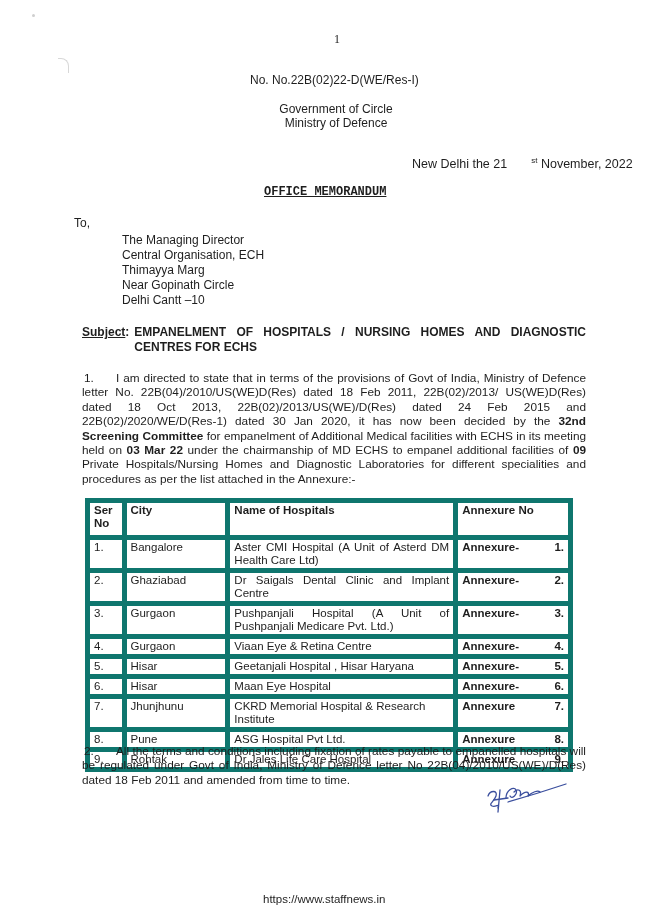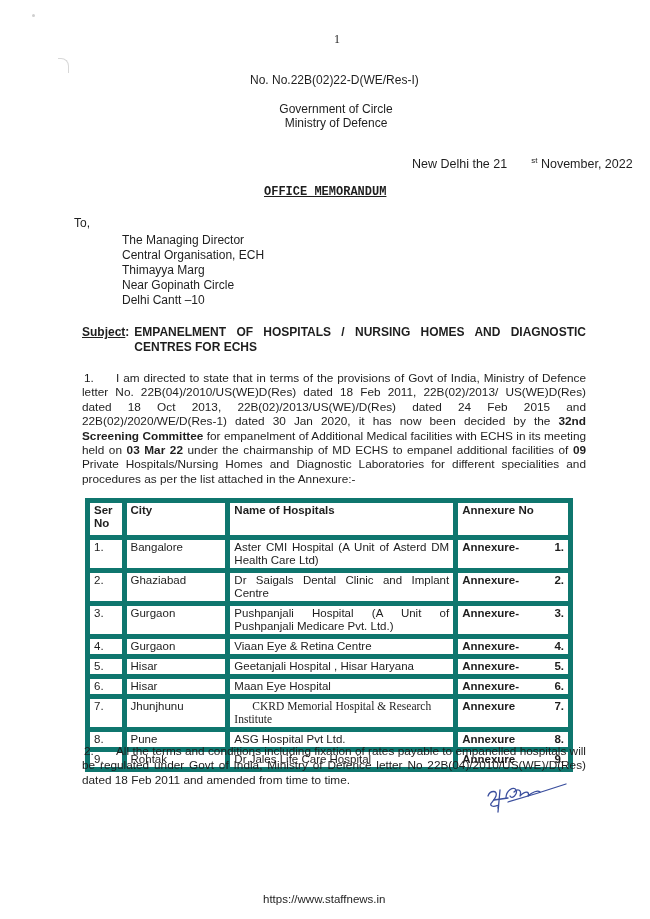--- a/index.html
+++ b/index.html
@@ -159,21 +159,21 @@
       <td class="annex">
           <div class="annex-inner">
             <span>Annexure-</span>
             <span>6.</span>
           </div>
         </td>
     </tr>
     <tr>
       <td>7.</td>
       <td>Jhunjhunu</td>
-      <td class="hname" style="text-align:center;font-family:Liberation Serif, serif;">CKRD Memorial Hospital &amp; Research Institute</td>
+      <td class="hname" style="text-align:left;">CKRD Memorial Hospital &amp; Research Institute</td>
       <td class="annex">
           <div class="annex-inner">
             <span>Annexure</span>
             <span>7.</span>
           </div>
         </td>
     </tr>
     <tr>
       <td>8.</td>
       <td>Pune</td>

